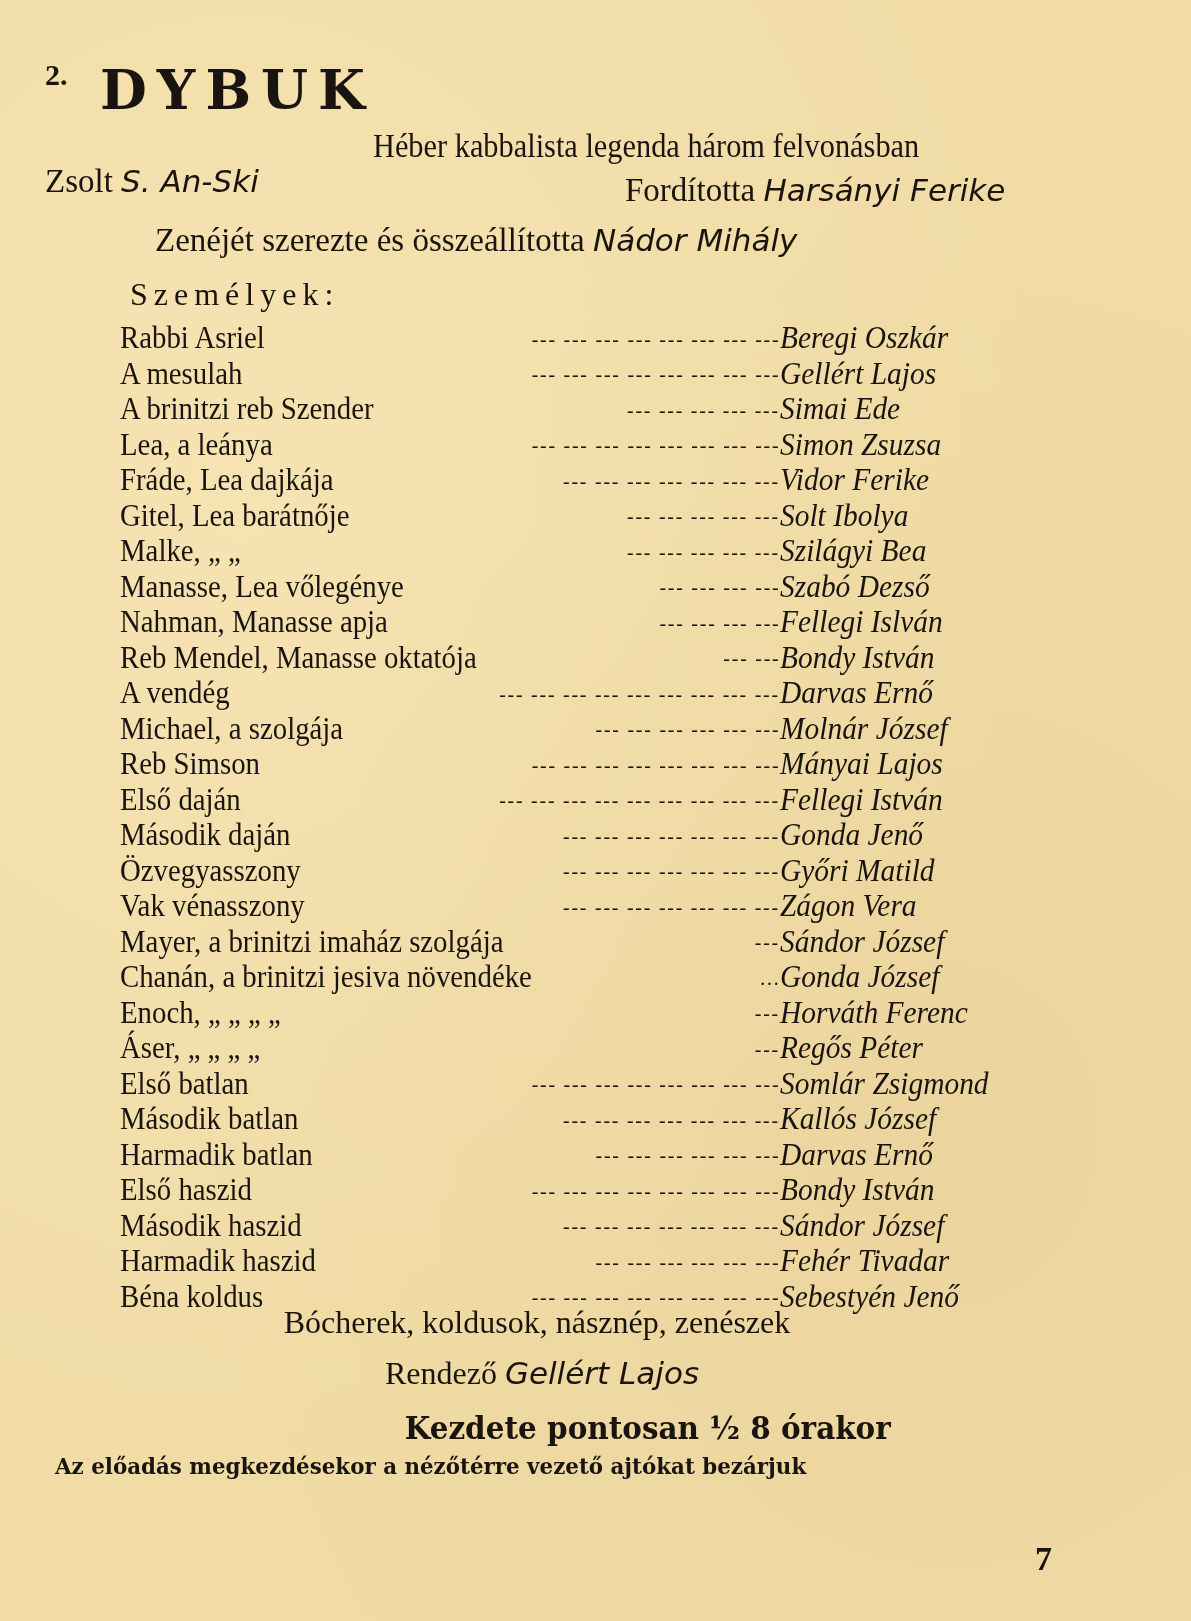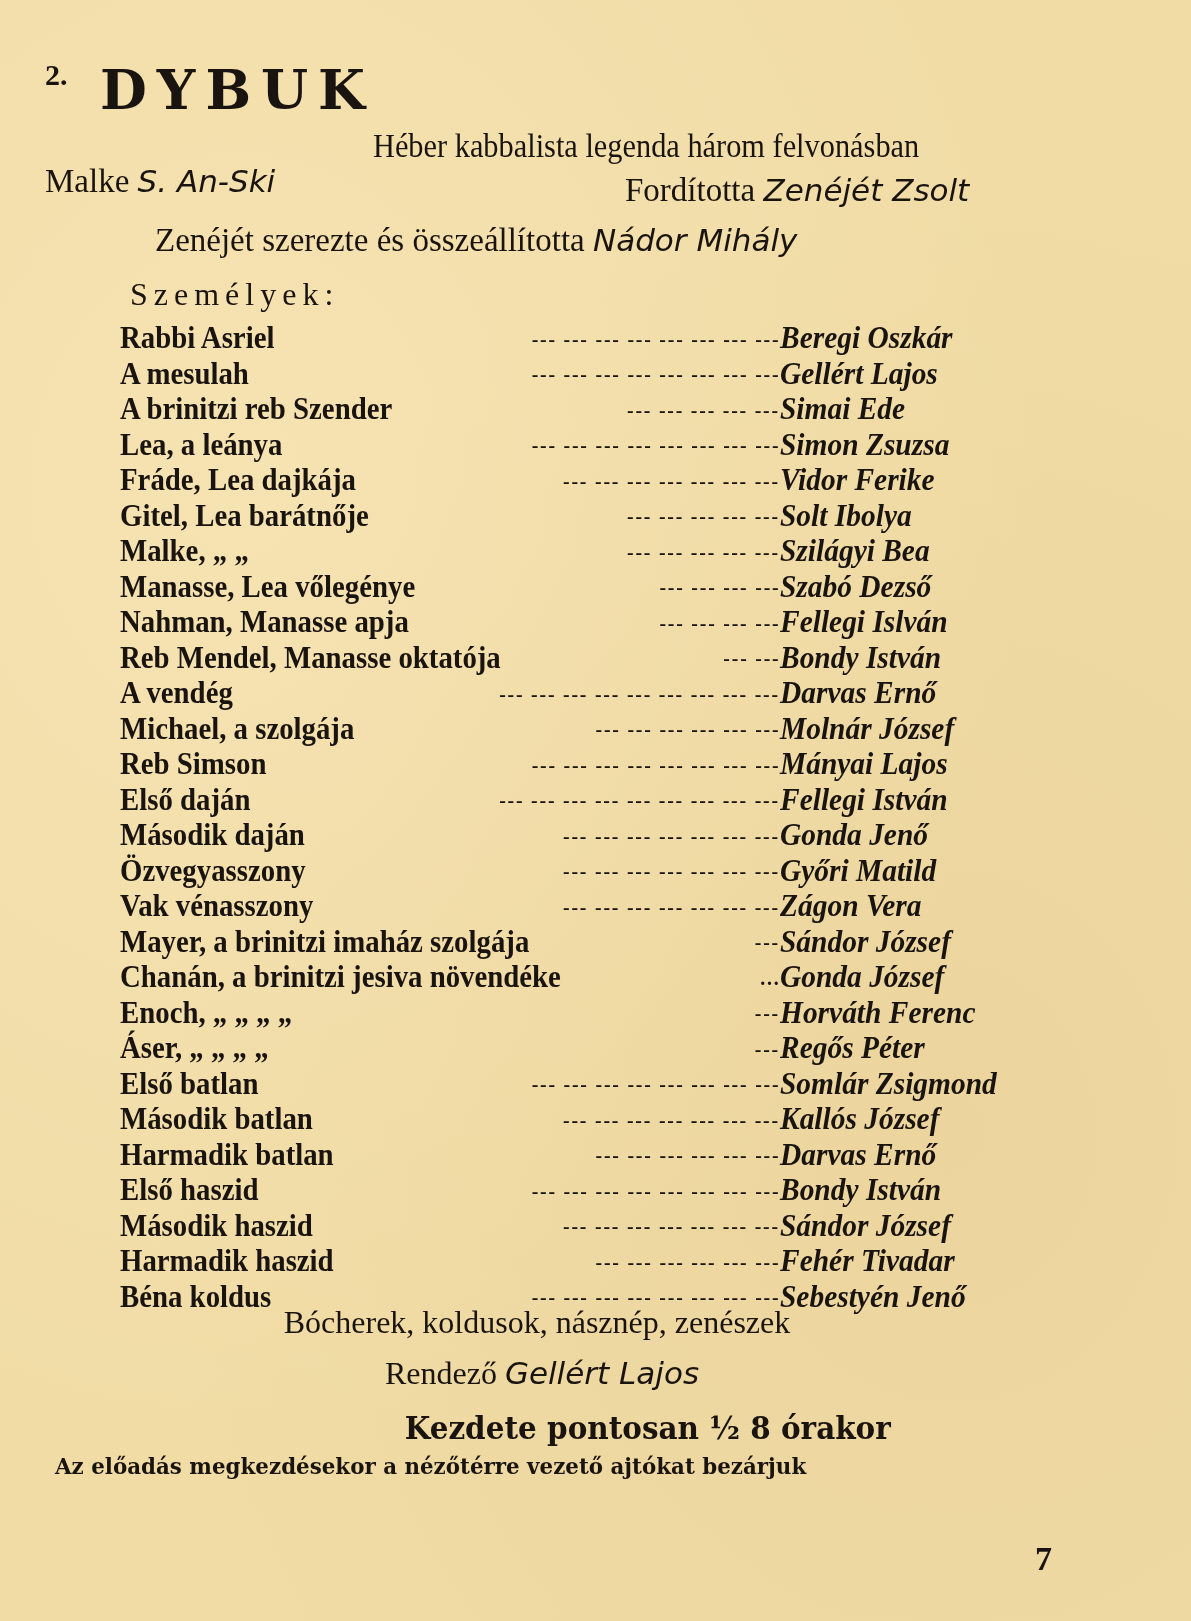--- a/index.html
+++ b/index.html
@@ -21,45 +21,45 @@
     font-family: "DejaVu Serif", serif; padding-left: 100px; box-sizing: border-box;
   }
   .subtitle { left: 0; width: 1191px; top: 128px; text-align: center; font-size: 33px; padding-left: 110px; box-sizing: border-box; transform: scaleX(0.92); }
   .author-line { left: 45px; top: 163px; font-size: 33px; }
   .translator-line { left: 625px; top: 172px; font-size: 33px; }
   .music-line { left: 155px; top: 222px; font-size: 33px; }
   .bold-ital { font-family: "DejaVu Sans", sans-serif; font-style: italic; font-weight: normal; font-size: 31px; }
   .persons-heading { left: 0; width: 1191px; top: 276px; text-align: left; font-size: 32px; letter-spacing: 6px; padding-left: 130px; box-sizing: border-box; }
 
   .cast { left: 120px; top: 320px; width: 960px; }
-  .cast-row { position: relative; height: 35.5px; font-size: 32px; line-height: 35px; white-space: nowrap; font-weight: bold; }
+  .cast-row { position: relative; height: 35.5px; font-size: 32px; line-height: 35px; white-space: nowrap; }
   .role { position: absolute; left: 0; transform: scaleX(0.9); transform-origin: left center; }
   .dots { position: absolute; right: 300px; font-size: 22px; letter-spacing: 2px; bottom: 6px; line-height: 1; transform: scaleX(0.9); transform-origin: right center; }
   .actor { position: absolute; left: 660px; font-style: italic; transform: scaleX(0.92); transform-origin: left center; }
 
   .ensemble { left: 0; width: 974px; top: 1304px; text-align: center; font-size: 32px; padding-left: 100px; box-sizing: border-box; }
   .director { left: 0; width: 974px; top: 1355px; text-align: center; font-size: 32px; padding-left: 110px; box-sizing: border-box; }
   .start { left: 0; width: 1191px; top: 1410px; text-align: center; font-size: 31px; font-weight: 900; font-family: "DejaVu Serif", serif; padding-left: 110px; box-sizing: border-box; transform: scaleX(0.95); }
   .notice { left: 55px; top: 1452px; font-size: 23px; font-weight: 900; font-family: "DejaVu Serif", serif; transform: scaleX(0.93); transform-origin: left center; white-space: nowrap; }
   .page-num-bottom { left: 1035px; top: 1540px; font-size: 34px; font-weight: bold; }
 </style>
 </head>
 <body>
 
 <div class="abs page-num-top">2.</div>
 <div class="abs title">DYBUK</div>
 <div class="abs subtitle">Héber kabbalista legenda három felvonásban</div>
 
 <div class="abs author-line">
-  <span>Malke</span>
+  <span>Zsolt</span>
   <span class="bold-ital">S. An-Ski</span>
 </div>
 <div class="abs translator-line">
   <span>Fordította</span>
-  <span class="bold-ital">Zenéjét Zsolt</span>
+  <span class="bold-ital">Harsányi Ferike</span>
 </div>
 <div class="abs music-line">
   <span>Zenéjét szerezte és összeállította</span>
   <span class="bold-ital">Nádor Mihály</span>
 </div>
 
 <div class="abs persons-heading">Személyek:</div>
 
 <div class="abs cast" id="cast">
     <div class="cast-row">

